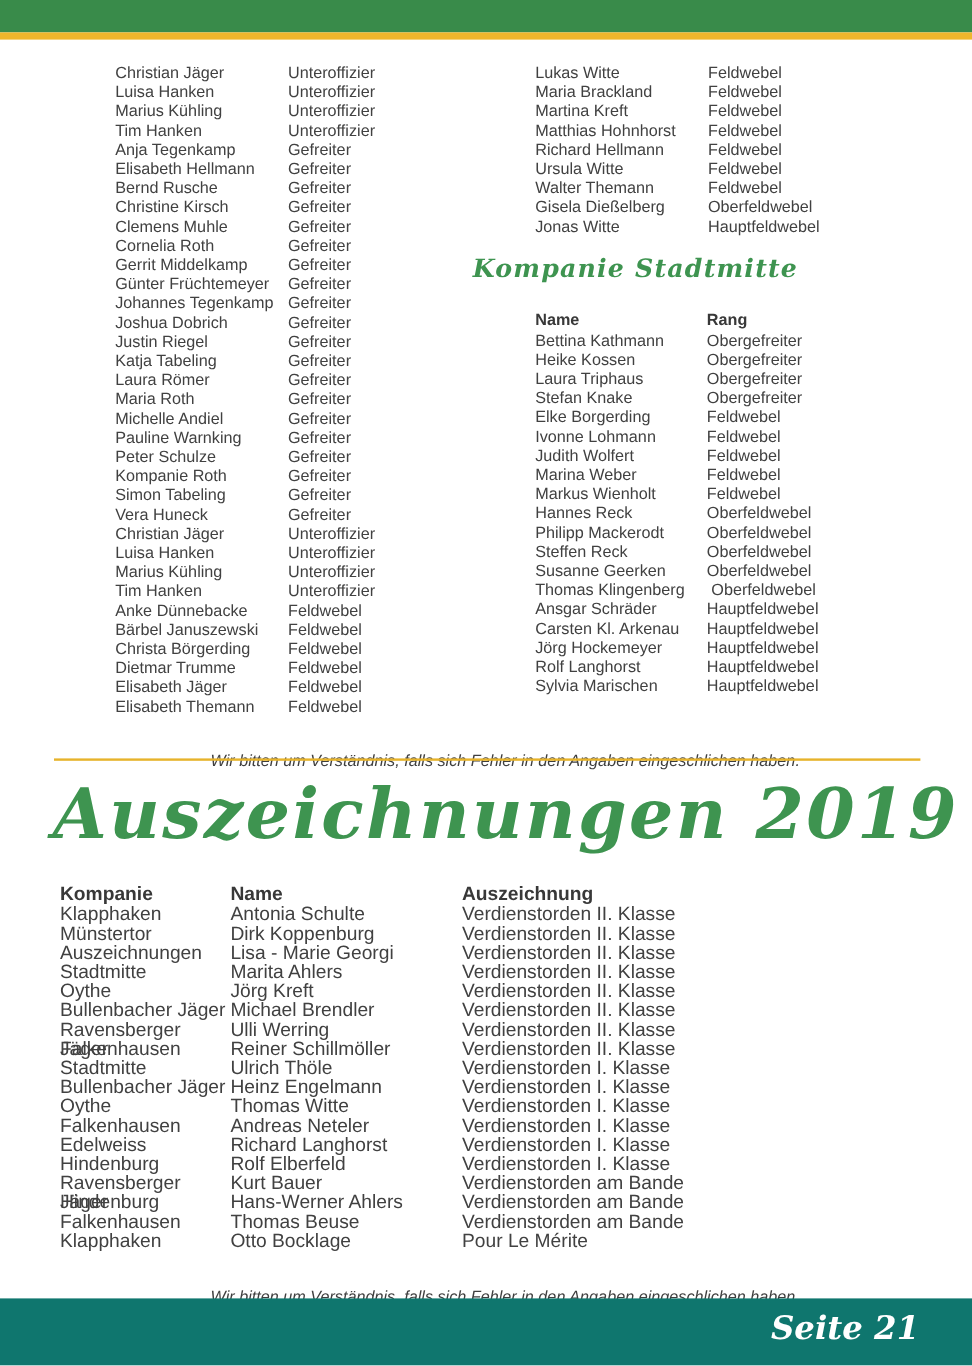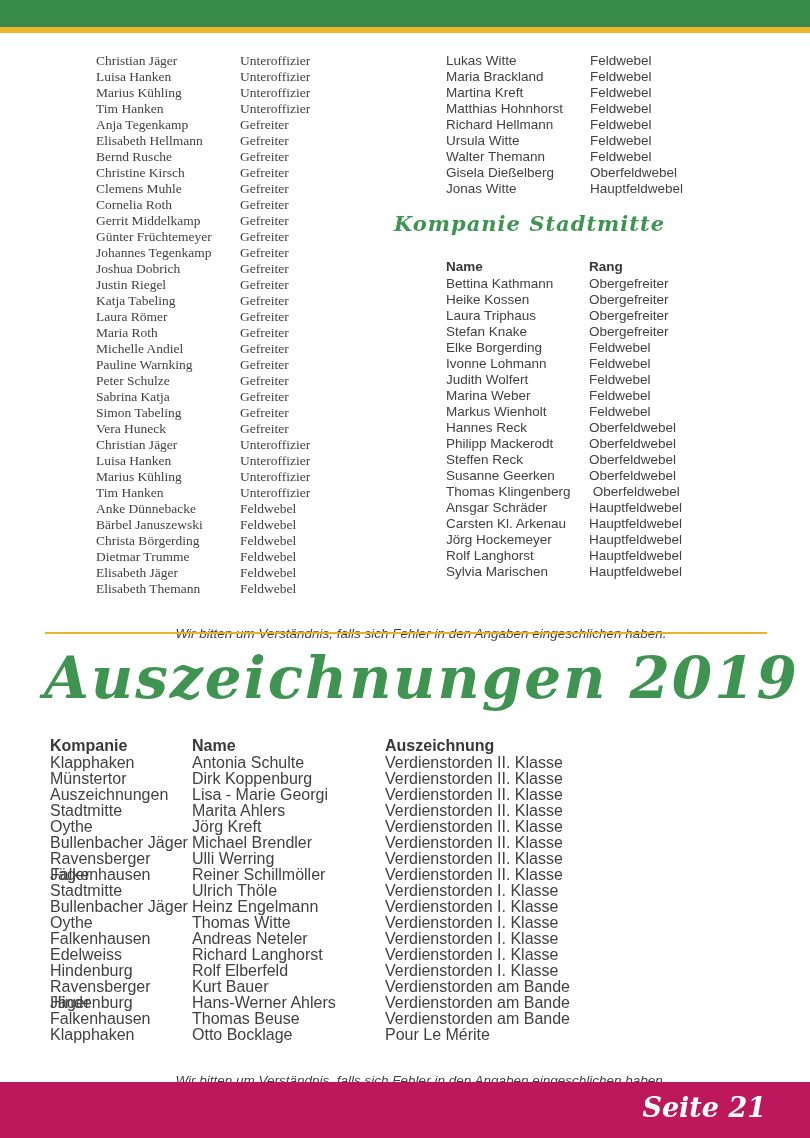--- a/index.html
+++ b/index.html
@@ -15,21 +15,21 @@
   
   .topbar   { position:absolute; top:0; left:0; width:810px; height:27px; background:#398b4a; }
   .topline  { position:absolute; top:27px; left:0; width:810px; height:6px; background:#efb62c; }
 
   
   .list { position:absolute; }
   .list .row  { display:flex; height:16px; line-height:16px; font-size:13.5px; }
   .list .name { width:144px; }
   .list .rank { white-space:pre; }
 
-  #list-left  { left:96px;  top:53px;font-family:Liberation Serif, serif; }
+  #list-left  { left:96px;  top:53px; }
   #list-right { left:446px; top:53px; }
 
   
   .script {
     font-family:"DejaVu Serif", serif;
     font-style:italic;
     font-weight:bold;
     color:#3e9450;
   }
   #stadtmitte-title {
@@ -68,21 +68,21 @@
   .awards-grid .row, #awards-header { display:flex; height:16px; line-height:16px; font-size:16px; }
   #awards-header {
     position:absolute; left:50px; top:738px;
     font-weight:bold; color:#383838;
   }
   #awards-header .kompanie, .awards-grid .kompanie { width:142px; }
   #awards-header .name,     .awards-grid .name     { width:193px; }
   #awards-list { position:absolute; left:50px; top:755px; }
 
   
-  .footer { position:absolute; left:0; top:1082px; width:810px; height:56px; background:#be185d; }
+  .footer { position:absolute; left:0; top:1082px; width:810px; height:56px; background:#0f766e; }
   .footer .pagelabel {
     position:absolute; right:44px; top:10px;
     font-size:27px; color:#ffffff;
   }
 </style>
 </head>
 <body>
 
 <div class="topbar"></div>
 <div class="topline"></div>
@@ -188,21 +188,21 @@
       <span class="name">Pauline Warnking</span>
       <span class="rank">Gefreiter</span>
     </div>
 
     <div class="row">
       <span class="name">Peter Schulze</span>
       <span class="rank">Gefreiter</span>
     </div>
 
     <div class="row">
-      <span class="name">Sabrina Katja</span>
+      <span class="name">Kompanie Roth</span>
       <span class="rank">Gefreiter</span>
     </div>
 
     <div class="row">
       <span class="name">Simon Tabeling</span>
       <span class="rank">Gefreiter</span>
     </div>
 
     <div class="row">
       <span class="name">Vera Huneck</span>

